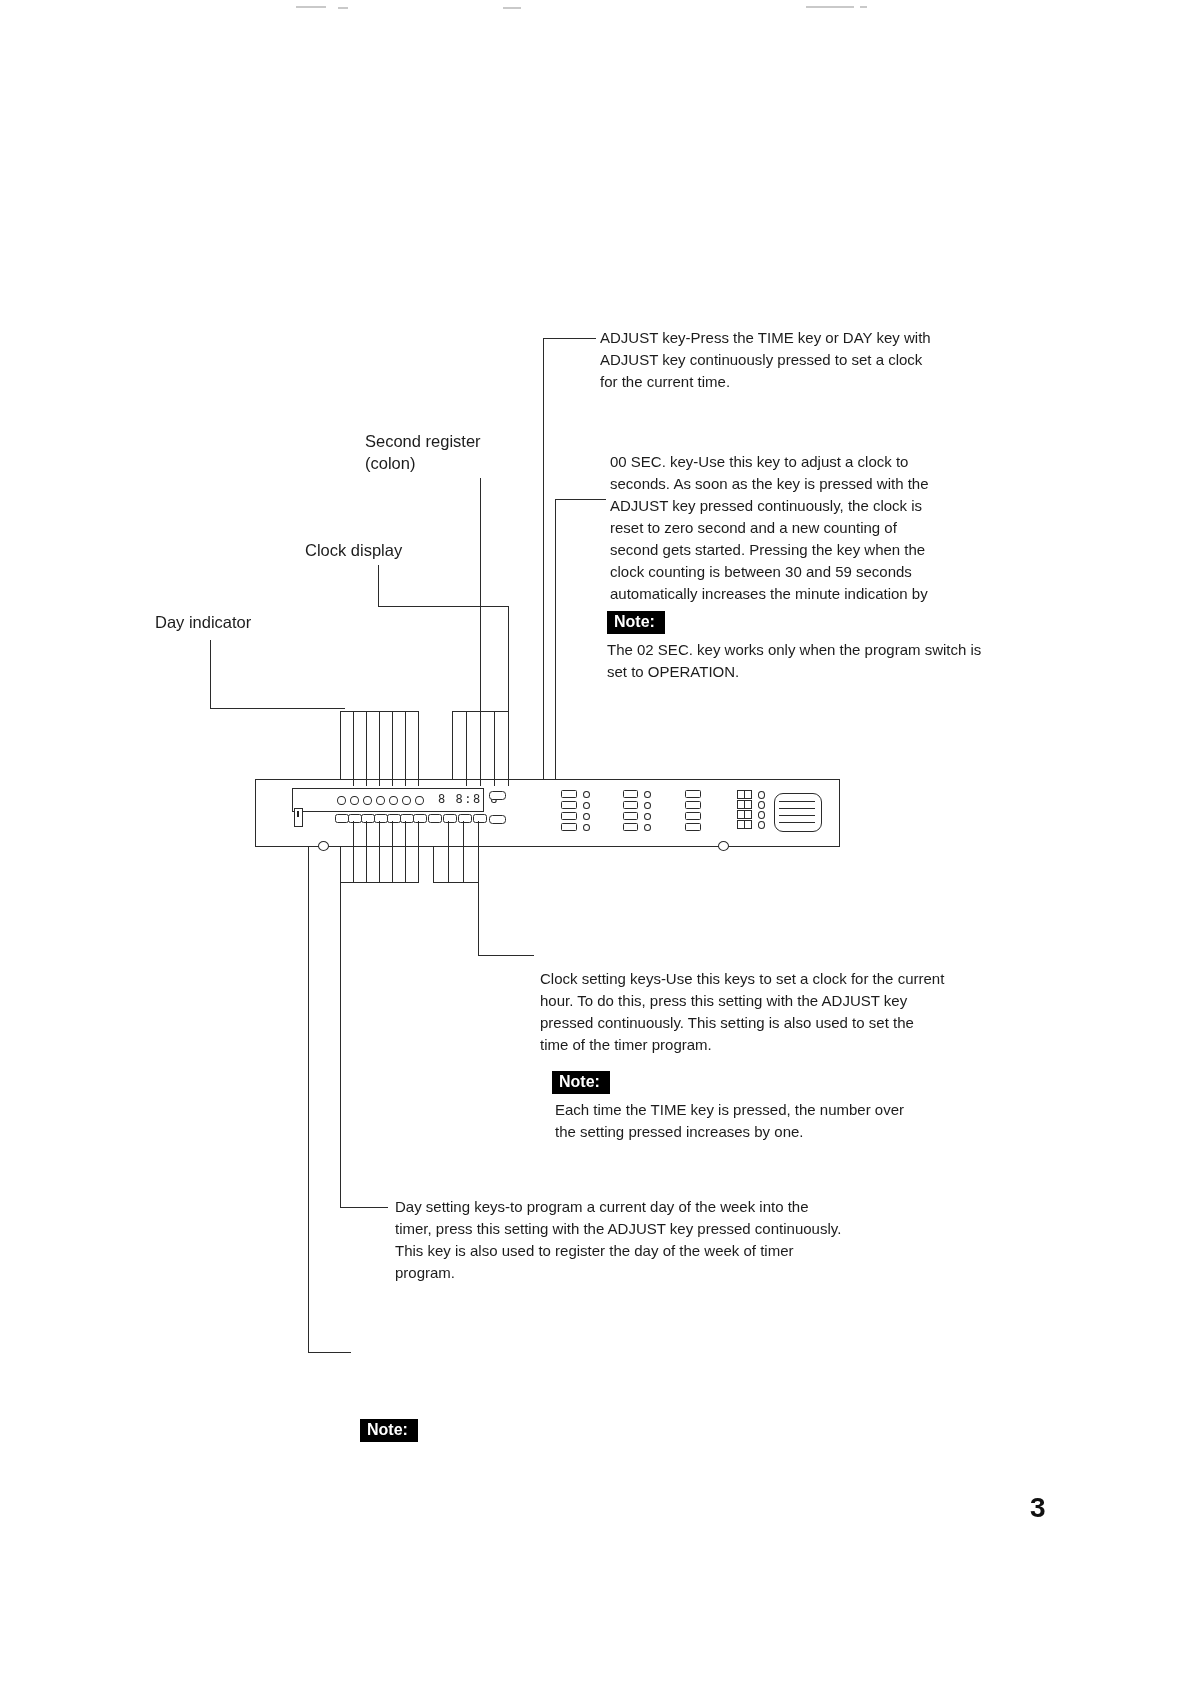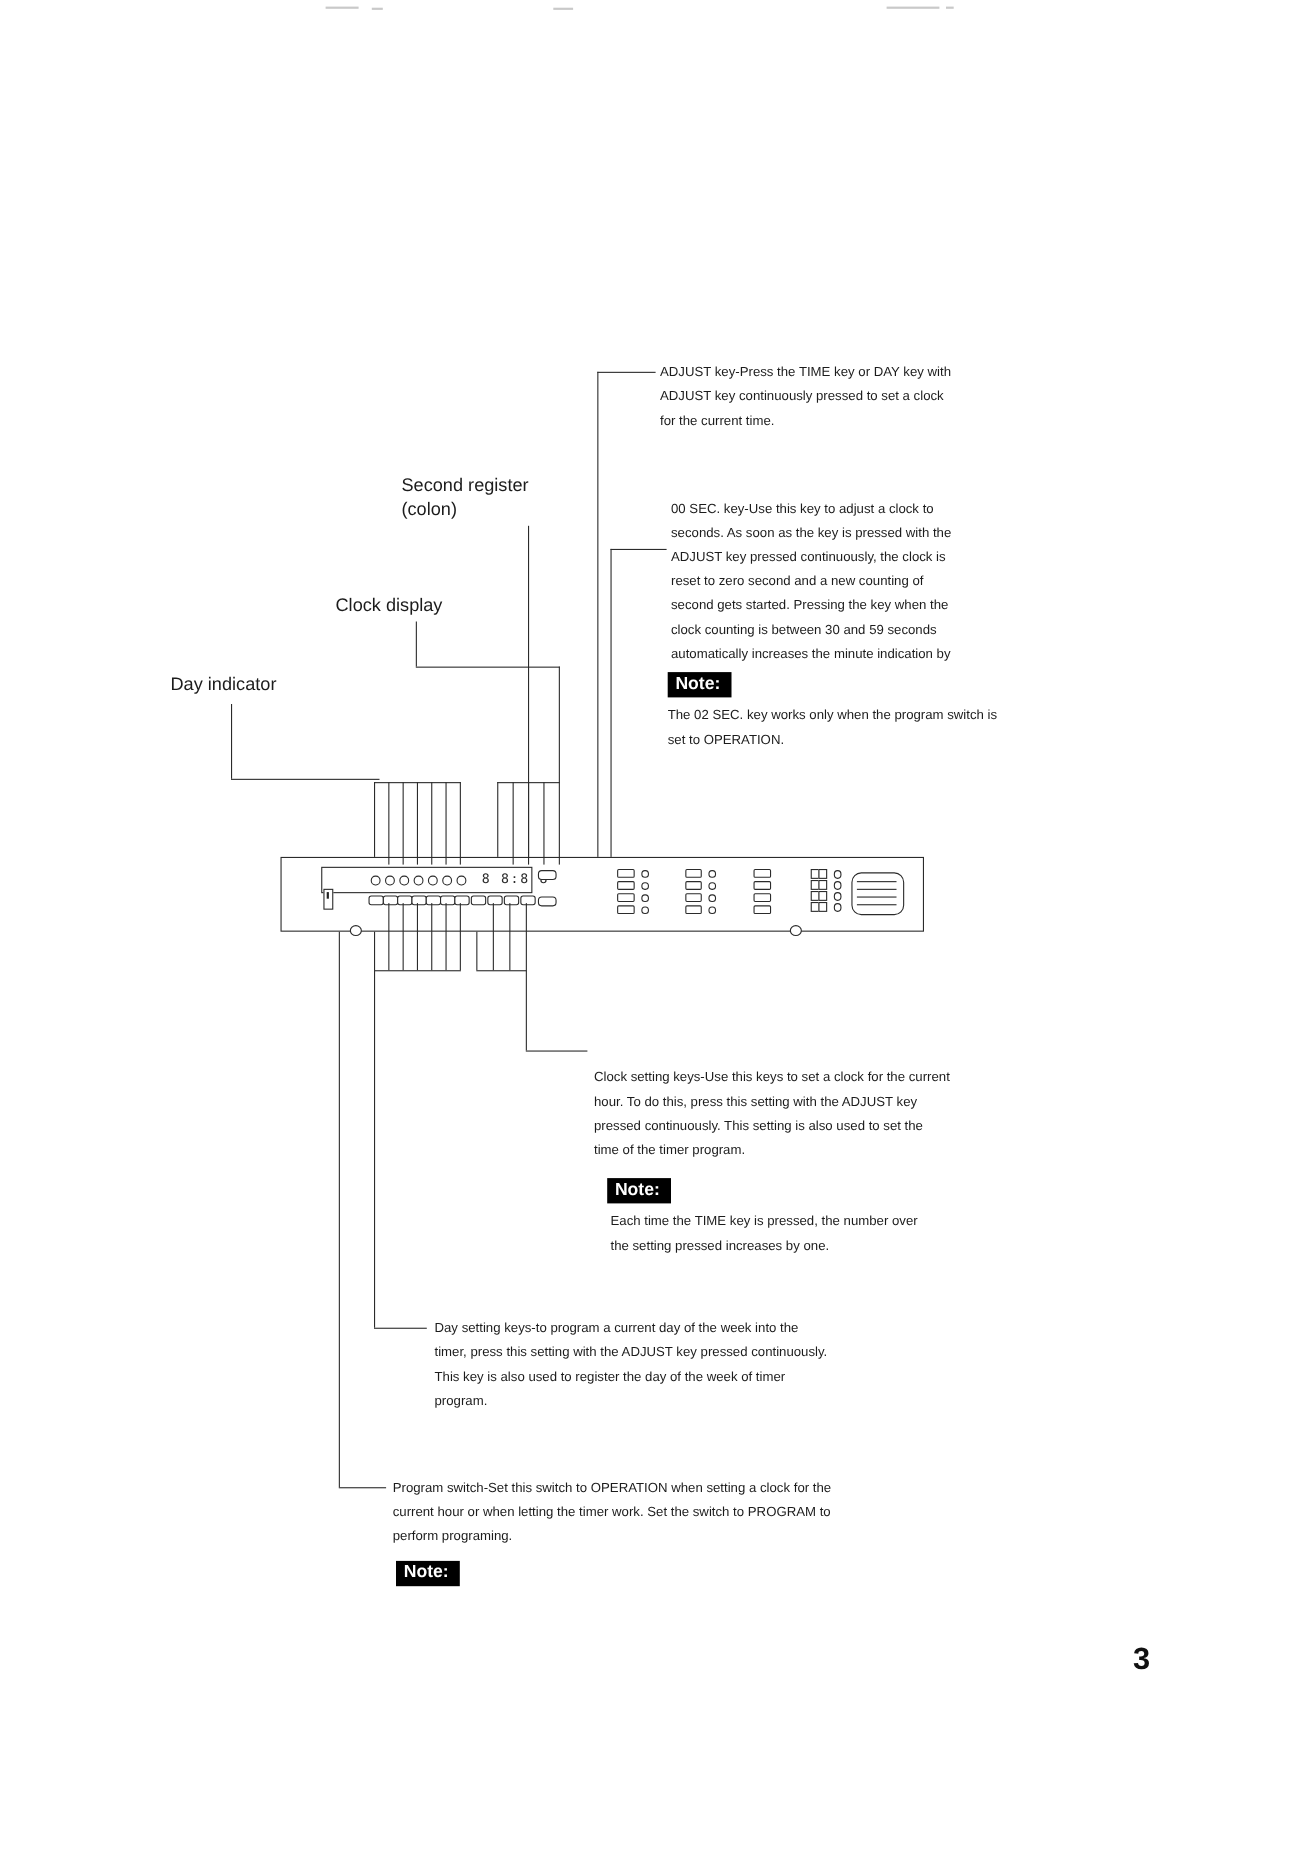--- a/index.html
+++ b/index.html
@@ -1,20 +1,20 @@
 <!DOCTYPE html>
 <html><head>
 <meta charset="utf-8">
 <style>
   html,body{margin:0;padding:0;background:#e8e8e8;}
   .page{
     position:relative;width:1191px;height:1684px;margin:0 auto;background:#ffffff;
     font-family:"Liberation Sans",sans-serif;color:#1c1c1c;overflow:hidden;
   }
-  .tb{position:absolute;font-size:12px;line-height:22px;white-space:pre-line;}
+  .tb{position:absolute;font-size:15px;line-height:22px;white-space:pre-line;}
   .lbl{position:absolute;font-size:16.5px;line-height:22px;white-space:pre-line;}
   .vline{position:absolute;width:1.3px;background:#2b2b2b;}
   .hline{position:absolute;height:1.3px;background:#2b2b2b;}
   .note-badge{
     position:absolute;background:#000;color:#fff;font-size:16px;font-weight:bold;
     padding:1px 10px 3px 7px;line-height:19px;
   }
   .title-box{
     position:absolute;left:145px;top:118px;width:863px;height:33px;
     border:2px solid #151515;background:#fff;
@@ -104,23 +104,20 @@
 
   <div class="note-badge" style="left:552px;top:1071px;">Note:</div>
   <div class="tb" style="left:555px;top:1099px;width:520px;">Each time the TIME key is pressed, the number over
 the setting pressed increases by one.</div>
 
   <div class="tb" style="left:395px;top:1196px;width:620px;">Day setting keys-to program a current day of the week into the
 timer, press this setting with the ADJUST key pressed continuously.
 This key is also used to register the day of the week of timer
 program.</div>
 
-  <div class="tb" style="left:357px;top:1341px;width:690px;">Program switch-Set this switch to OPERATION when setting a clock for the
-current hour or when letting the timer work. Set the switch to PROGRAM to
-perform programing.</div>
 
   <div class="note-badge" style="left:360px;top:1419px;">Note:</div>
 
   <div class="hline" style="left:543px;top:338px;width:53px;"></div>
   <div class="vline" style="left:543px;top:338px;height:455px;"></div>
   <div class="hline" style="left:503px;top:793px;width:41px;"></div>
 
   <div class="hline" style="left:555px;top:499px;width:51px;"></div>
   <div class="vline" style="left:555px;top:499px;height:318px;"></div>
   <div class="hline" style="left:503px;top:817px;width:53px;"></div>

